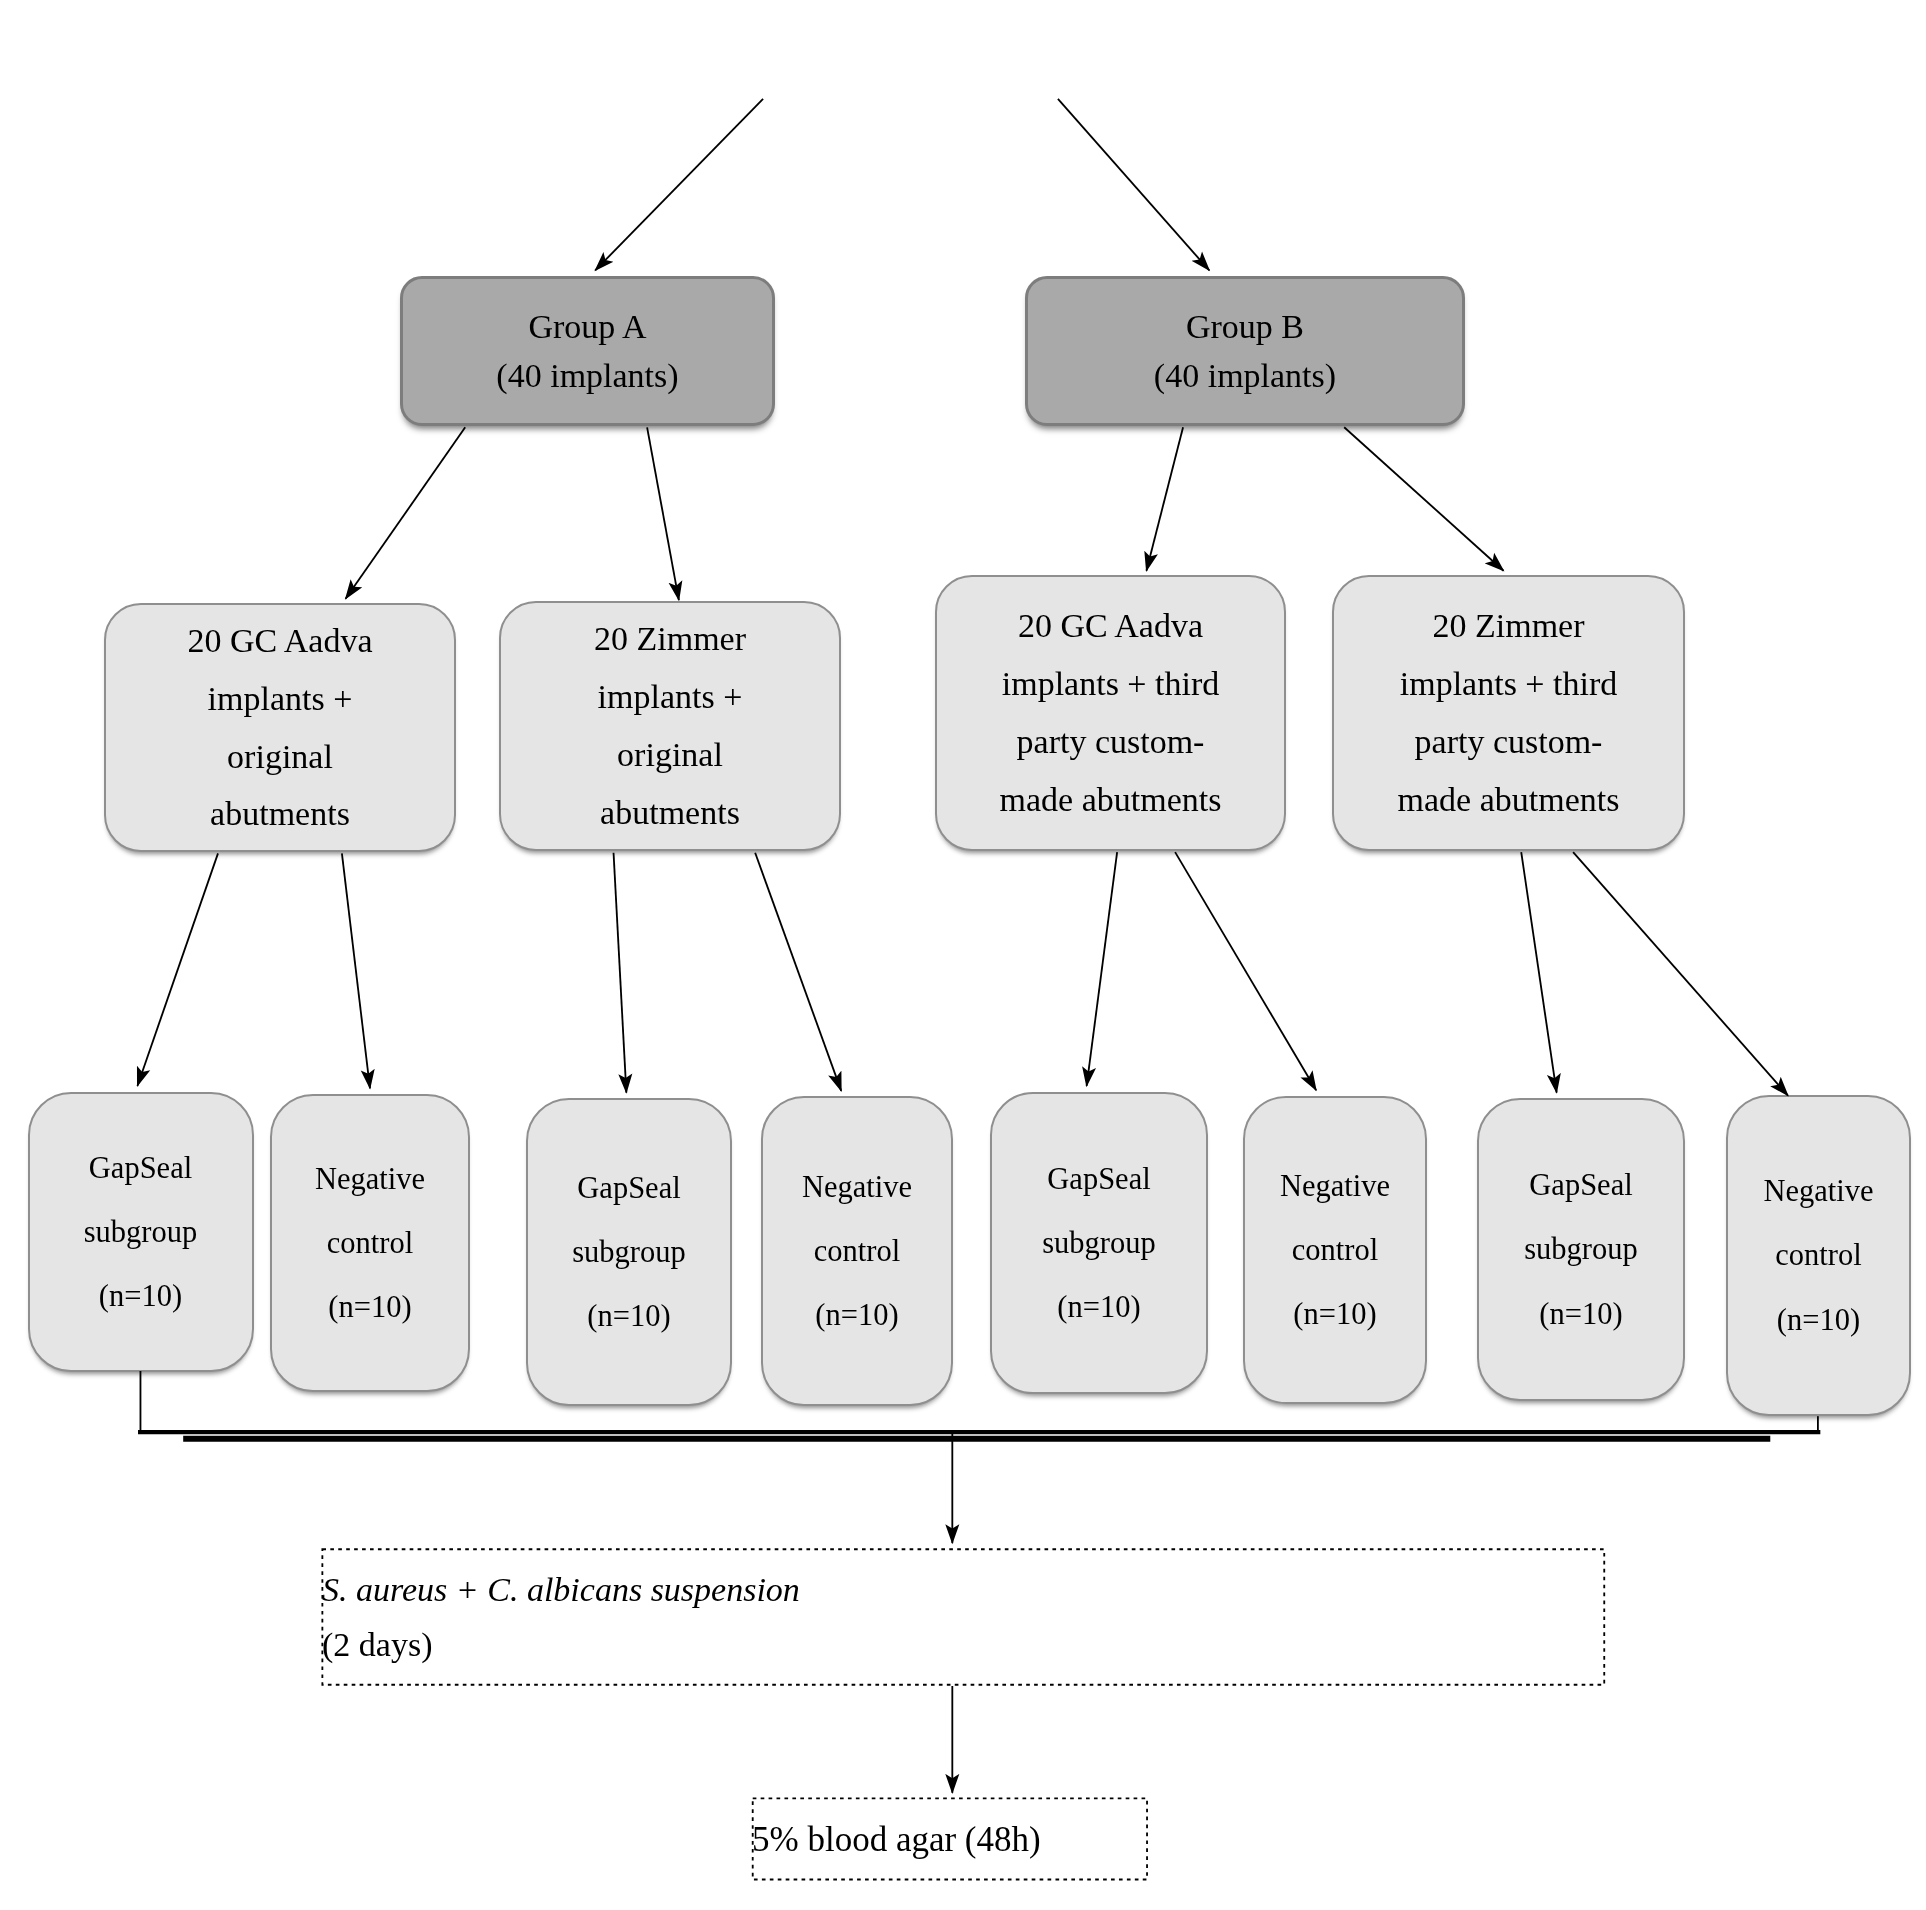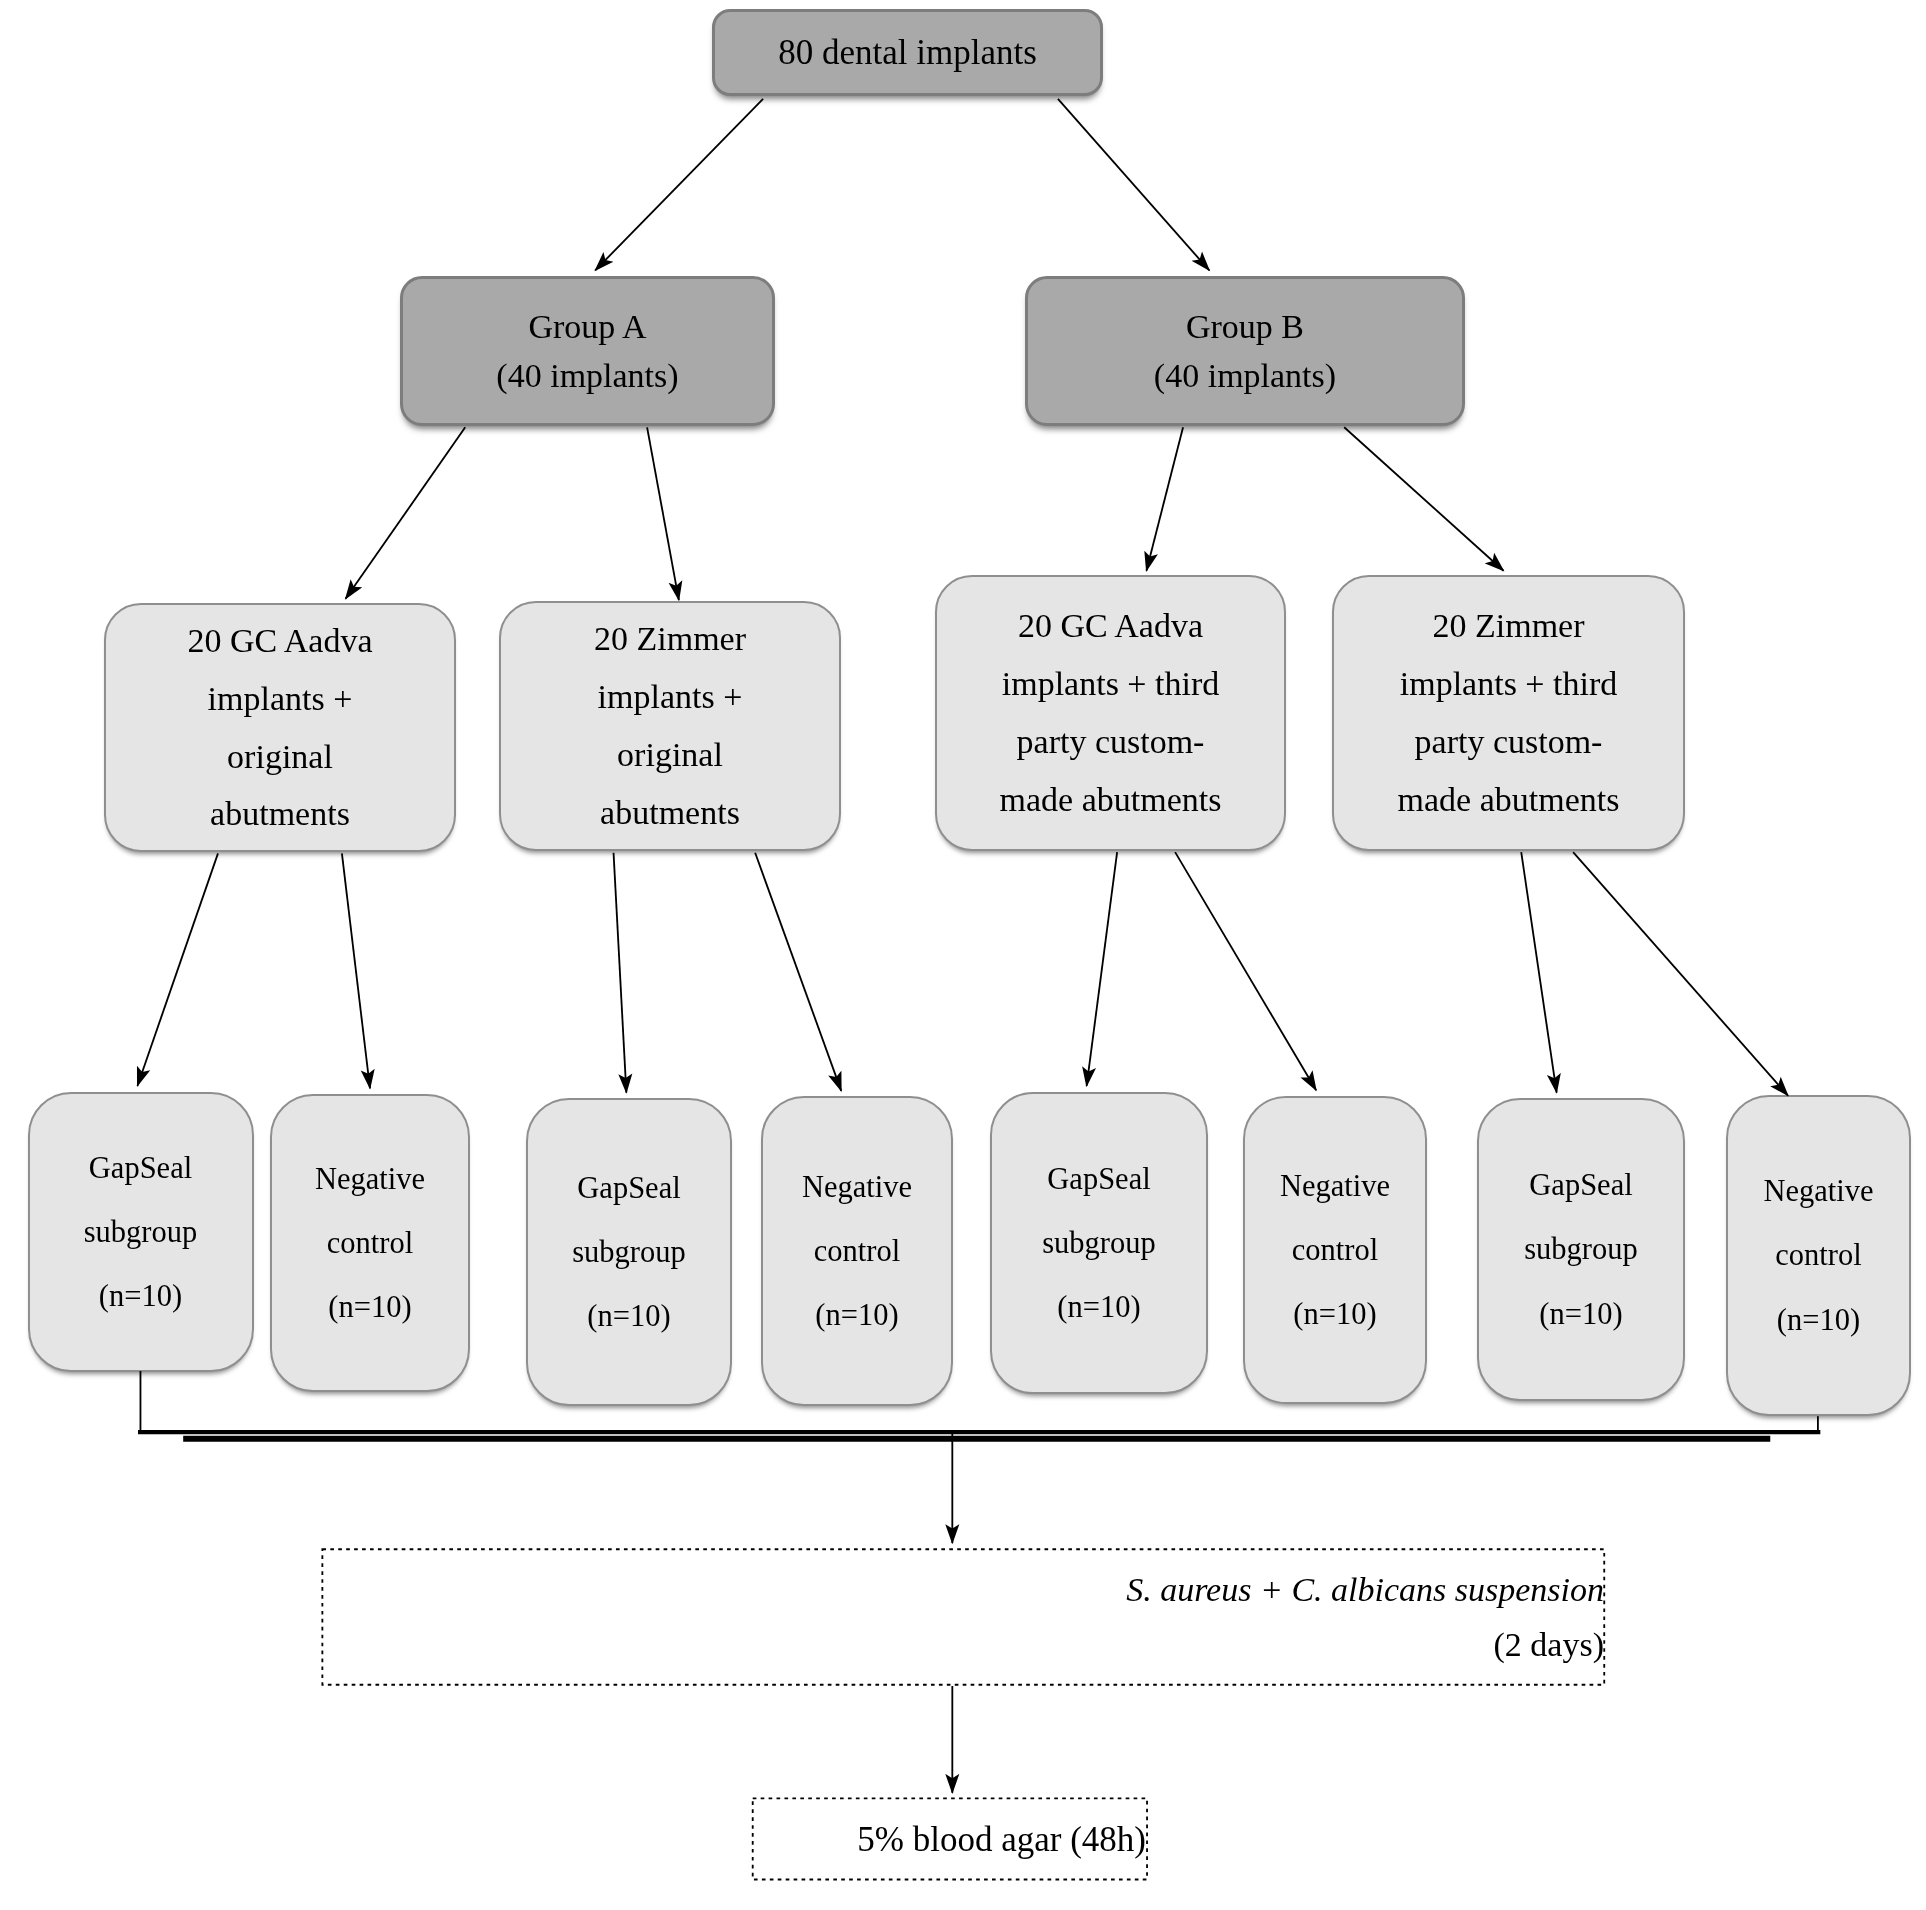--- a/index.html
+++ b/index.html
@@ -23,21 +23,21 @@
   .root-box{border-radius:18.3px;font-size:35px;}
   .group-box{border-radius:22px;font-size:34px;line-height:1.45;}
   .white-box{
     background:#e5e5e5;
     border:2.4px solid var(--box-border,#8f8f8f);
     box-shadow:0 4.9px 5.5px -3.1px rgba(0,0,0,0.45);
   }
   .arm-box{border-radius:37px;font-size:34px;line-height:1.7;}
   .sub-box{border-radius:43px;font-size:30.5px;line-height:2.1;}
   .dash-label{position:absolute;box-sizing:border-box;display:flex;flex-direction:column;
-    align-items:flex-end;justify-content:center;text-align:center;z-index:2;background:transparent;}
+    align-items:flex-start;justify-content:center;text-align:center;z-index:2;background:transparent;}
   .susp-box{font-size:34px;line-height:1.62;}
   .susp-box .italic{font-style:italic;}
   .agar-box{font-size:35px;}
   svg.connectors{position:absolute;left:0;top:0;z-index:3;pointer-events:none;}
   svg.connectors line{stroke:var(--arrow,#000);}
   svg.connectors .ah-fill{fill:var(--arrow,#000);}
   svg.connectors rect{stroke:var(--arrow,#000);fill:none;}
 </style>
 </head>
 <body>
@@ -73,23 +73,20 @@
     <line x1="300" y1="2357" x2="2900" y2="2357" stroke-width="10" stroke="#ebebeb"></line>
     <line x1="226" y1="2346" x2="2982" y2="2346" stroke-width="7"></line>
     <line x1="1560" y1="2349" x2="1560" y2="2528" stroke-width="3" marker-end="url(#ah)"></line>
 
     <line x1="1560" y1="2762" x2="1560" y2="2937" stroke-width="3" marker-end="url(#ah)"></line>
 
     <rect x="528" y="2538" width="2100" height="222" stroke-width="3" stroke-dasharray="6 7"></rect>
     <rect x="1233" y="2946" width="646" height="133" stroke-width="3" stroke-dasharray="6 7"></rect>
   </svg>
 
-  <div class="node gray root-box" style="left:712px;top:9.2px;width:391px;height:87px;">
-    <span class="ln">80 dental implants</span>
-  </div>
 
   <div class="node gray group-box" style="left:400px;top:276px;width:375px;height:150px;">
     <span class="ln">Group A</span>
     <span class="ln">(40 implants)</span>
   </div>
   <div class="node gray group-box" style="left:1025px;top:276px;width:440px;height:150px;">
     <span class="ln">Group B</span>
     <span class="ln">(40 implants)</span>
   </div>
 

